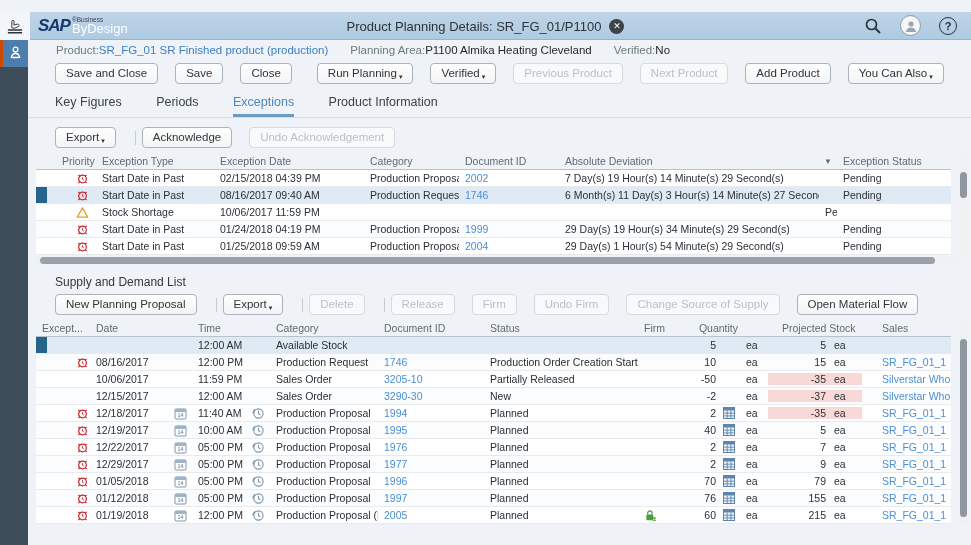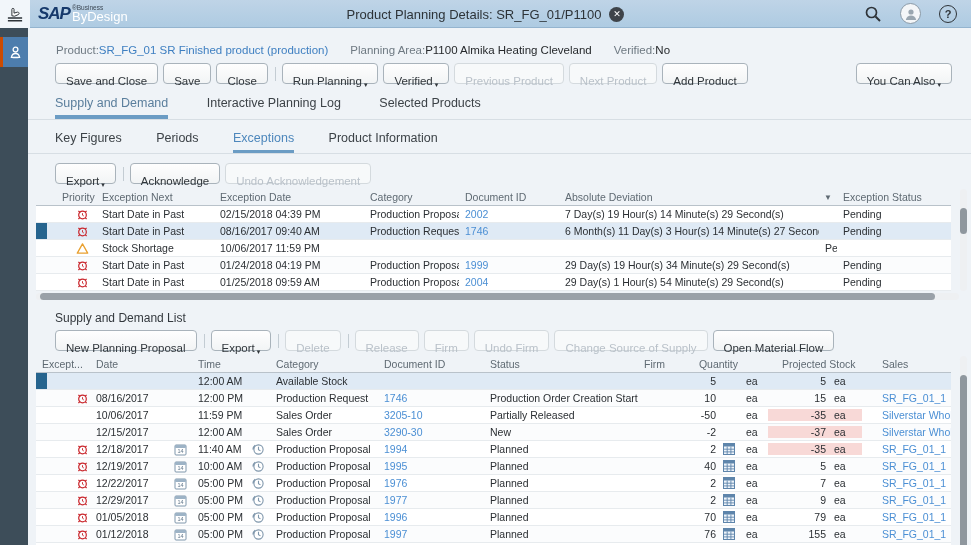--- a/index.html
+++ b/index.html
@@ -1,21 +1,21 @@
 <!DOCTYPE html>
 <html><head>
 <meta charset="utf-8">
 <style>
   * { margin:0; padding:0; box-sizing:border-box; }
   html,body { width:971px; height:545px; overflow:hidden;
     font-family:"Liberation Sans", sans-serif; background:#eff3f7; }
   .app { position:relative; width:971px; height:545px; }
 
   
-  .topbar { position:absolute; top:0; left:0; width:971px; height:28px;
+  .topbar { position:absolute; top:12px; left:0; width:971px; height:28px;
     background:linear-gradient(#bfd4e7,#aecbe2); border-bottom:1px solid #94b4cf;
     display:flex; align-items:center; z-index:5; }
   .menu-btn { width:30px; height:28px; background:#f2f6fa; display:flex;
     align-items:center; justify-content:center; cursor:pointer; }
   .logo { display:flex; align-items:flex-start; margin-left:8px; }
   .logo-sap { font-size:17px; font-weight:bold; font-style:italic;
     color:#16396b; letter-spacing:-1px; line-height:24px; }
   .logo-right { display:flex; flex-direction:column; margin-left:2px; margin-top:2px; }
   .logo-business { font-size:6.5px; color:#3c4854; line-height:7px; }
   .logo-bydesign { font-size:13px; font-weight:normal; color:#ffffff; line-height:12px;text-align:center; }
@@ -41,23 +41,23 @@
 
   
   .main { position:absolute; top:28px; left:28px; width:943px; height:517px;
     background:#eff3f7; }
   .info-row { padding:16px 0 0 28px; font-size:11.5px; display:flex; gap:22px; }
   .info-label { color:#6e7982; }
   .info-value { color:#26292c; }
   a.flink { color:#3e7fc1; text-decoration:none; }
 
   .btnrow { padding:7px 14px 0 27px; display:flex; align-items:center; }
-  .btn { height:21px; line-height:19px; padding:8px 10px; font-size:11.5px; color:#30363b;
+  .btn { height:21px; line-height:19px; padding:0 10px; font-size:11.5px; color:#30363b;
     background:linear-gradient(#fefefe,#f2f4f5); border:1px solid #a9b3bb; border-radius:4px;
-    margin-right:5px; cursor:pointer; white-space:nowrap; }
+    margin-right:17px; cursor:pointer; white-space:nowrap; }
   .btn.dis { color:#b9c1c9; border-color:#d4dade; background:#f7f9fa; cursor:default; }
   .drop::after { content:"▾"; font-size:7px; margin-left:2px; position:relative; top:2px; }
   .vsep { width:1px; height:14px; background:#c3ccd3; margin:0 6px 0 2px; }
   .spacer { flex:1; }
 
   .tabbar { margin-top:8px; padding-left:27px; border-bottom:1px solid #d7dee4; }
   .tab { display:inline-block; font-size:12.5px; color:#3c4247; padding:4px 0 9px;
     margin-right:34px; cursor:pointer; }
   .tab.active { color:#5a7e9c; border-bottom:4px solid #6b9cc4; padding-bottom:5px; }
   .subtabbar { margin-top:7px; padding-left:27px; border-bottom:1px solid #d7dee4; }
@@ -165,45 +165,40 @@
       <span class="vsep"></span>
       <button class="btn drop">Run Planning</button>
       <button class="btn drop">Verified</button>
       <button class="btn dis">Previous Product</button>
       <button class="btn dis">Next Product</button>
       <button class="btn">Add Product</button>
       <span class="spacer"></span>
       <button class="btn drop">You Can Also</button>
     </div>
 
-    <div class="tabbar">
-      <span class="tab active">Supply and Demand</span>
-      <span class="tab">Interactive Planning Log</span>
-      <span class="tab">Selected Products</span>
-    </div>
 
     <div class="subtabbar">
       <span class="subtab">Key Figures</span>
       <span class="subtab">Periods</span>
       <span class="subtab active">Exceptions</span>
       <span class="subtab">Product Information</span>
     </div>
 
     <div class="btnrow" style="padding-top:9px;">
       <button class="btn drop">Export</button>
       <span class="vsep"></span>
       <button class="btn">Acknowledge</button>
       <button class="btn dis">Undo Acknowledgement</button>
     </div>
 
     <div class="twrap" style="width:923px;">
       <div style="width:915px;">
         <div class="hrow ehead">
           <div class="c" style="padding-left:26px;">Priority</div>
-          <div class="c">Exception Next</div>
+          <div class="c">Exception Type</div>
           <div class="c">Exception Date</div>
           <div class="c">Category</div>
           <div class="c">Document ID</div>
           <div class="c">Absolute Deviation</div>
           <div class="c ic ftri">▼</div>
           <div class="c">Exception Status</div>
         </div>
 
         <div class="erow">
           <div class="c icl">

